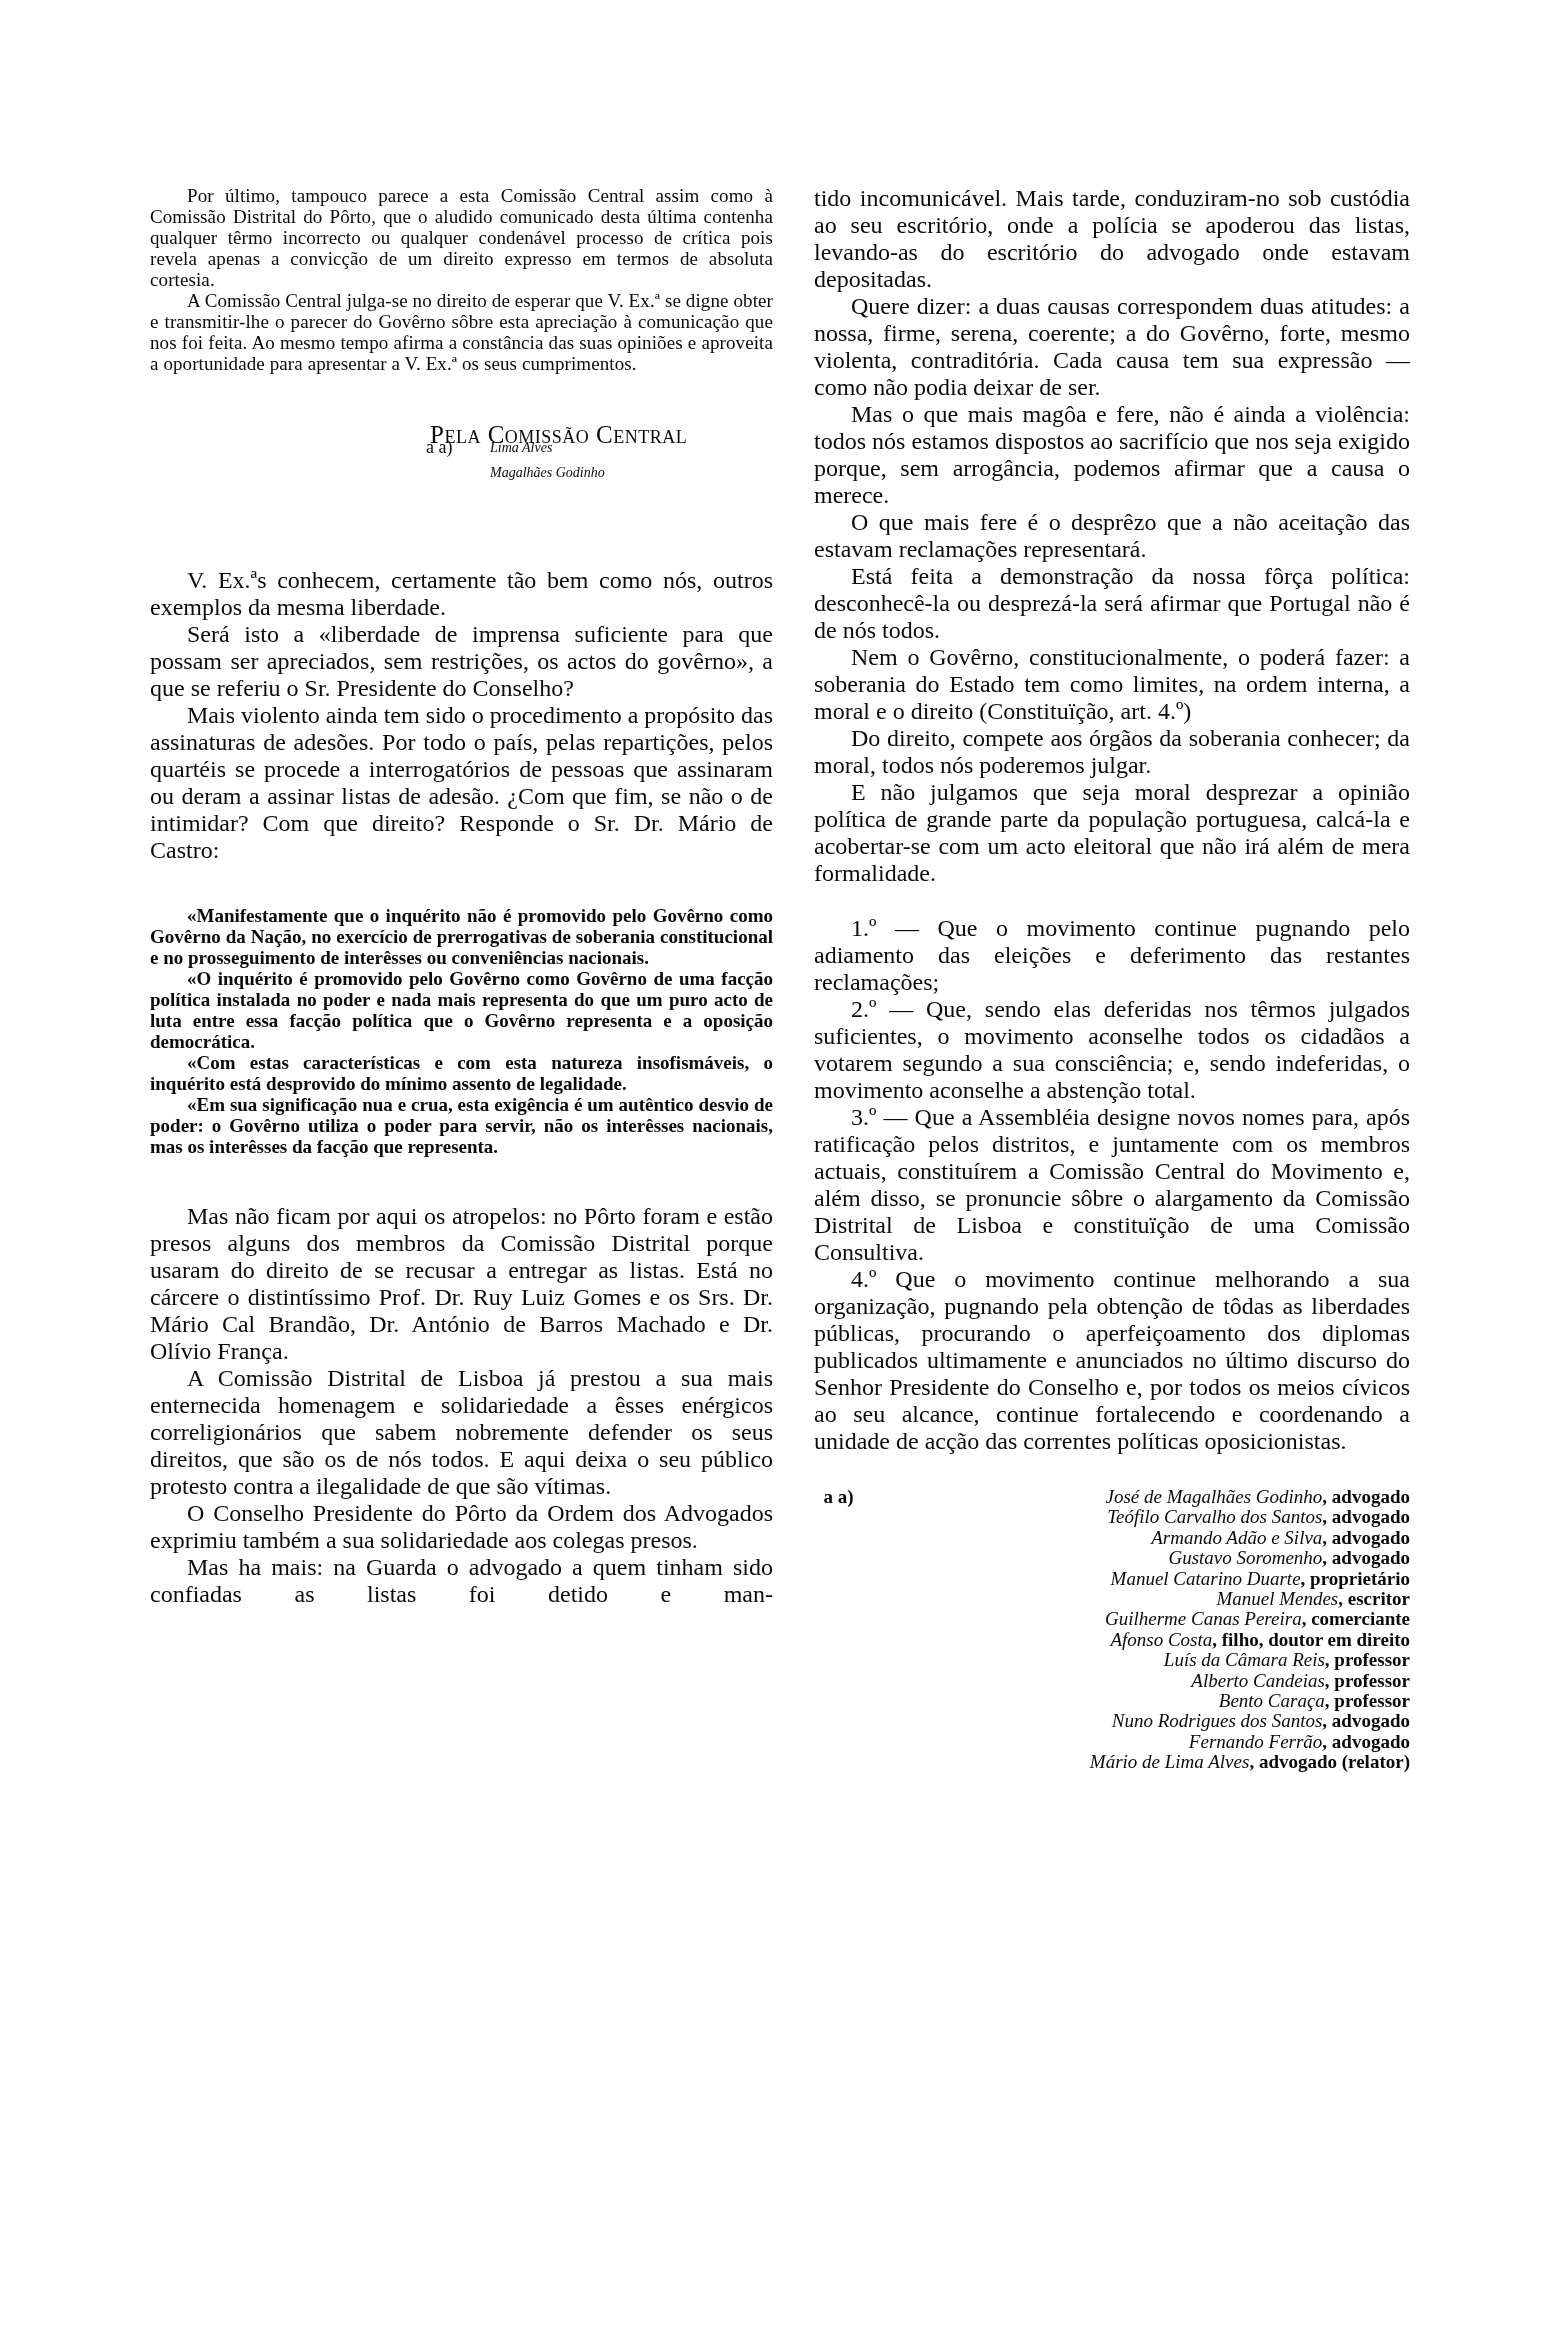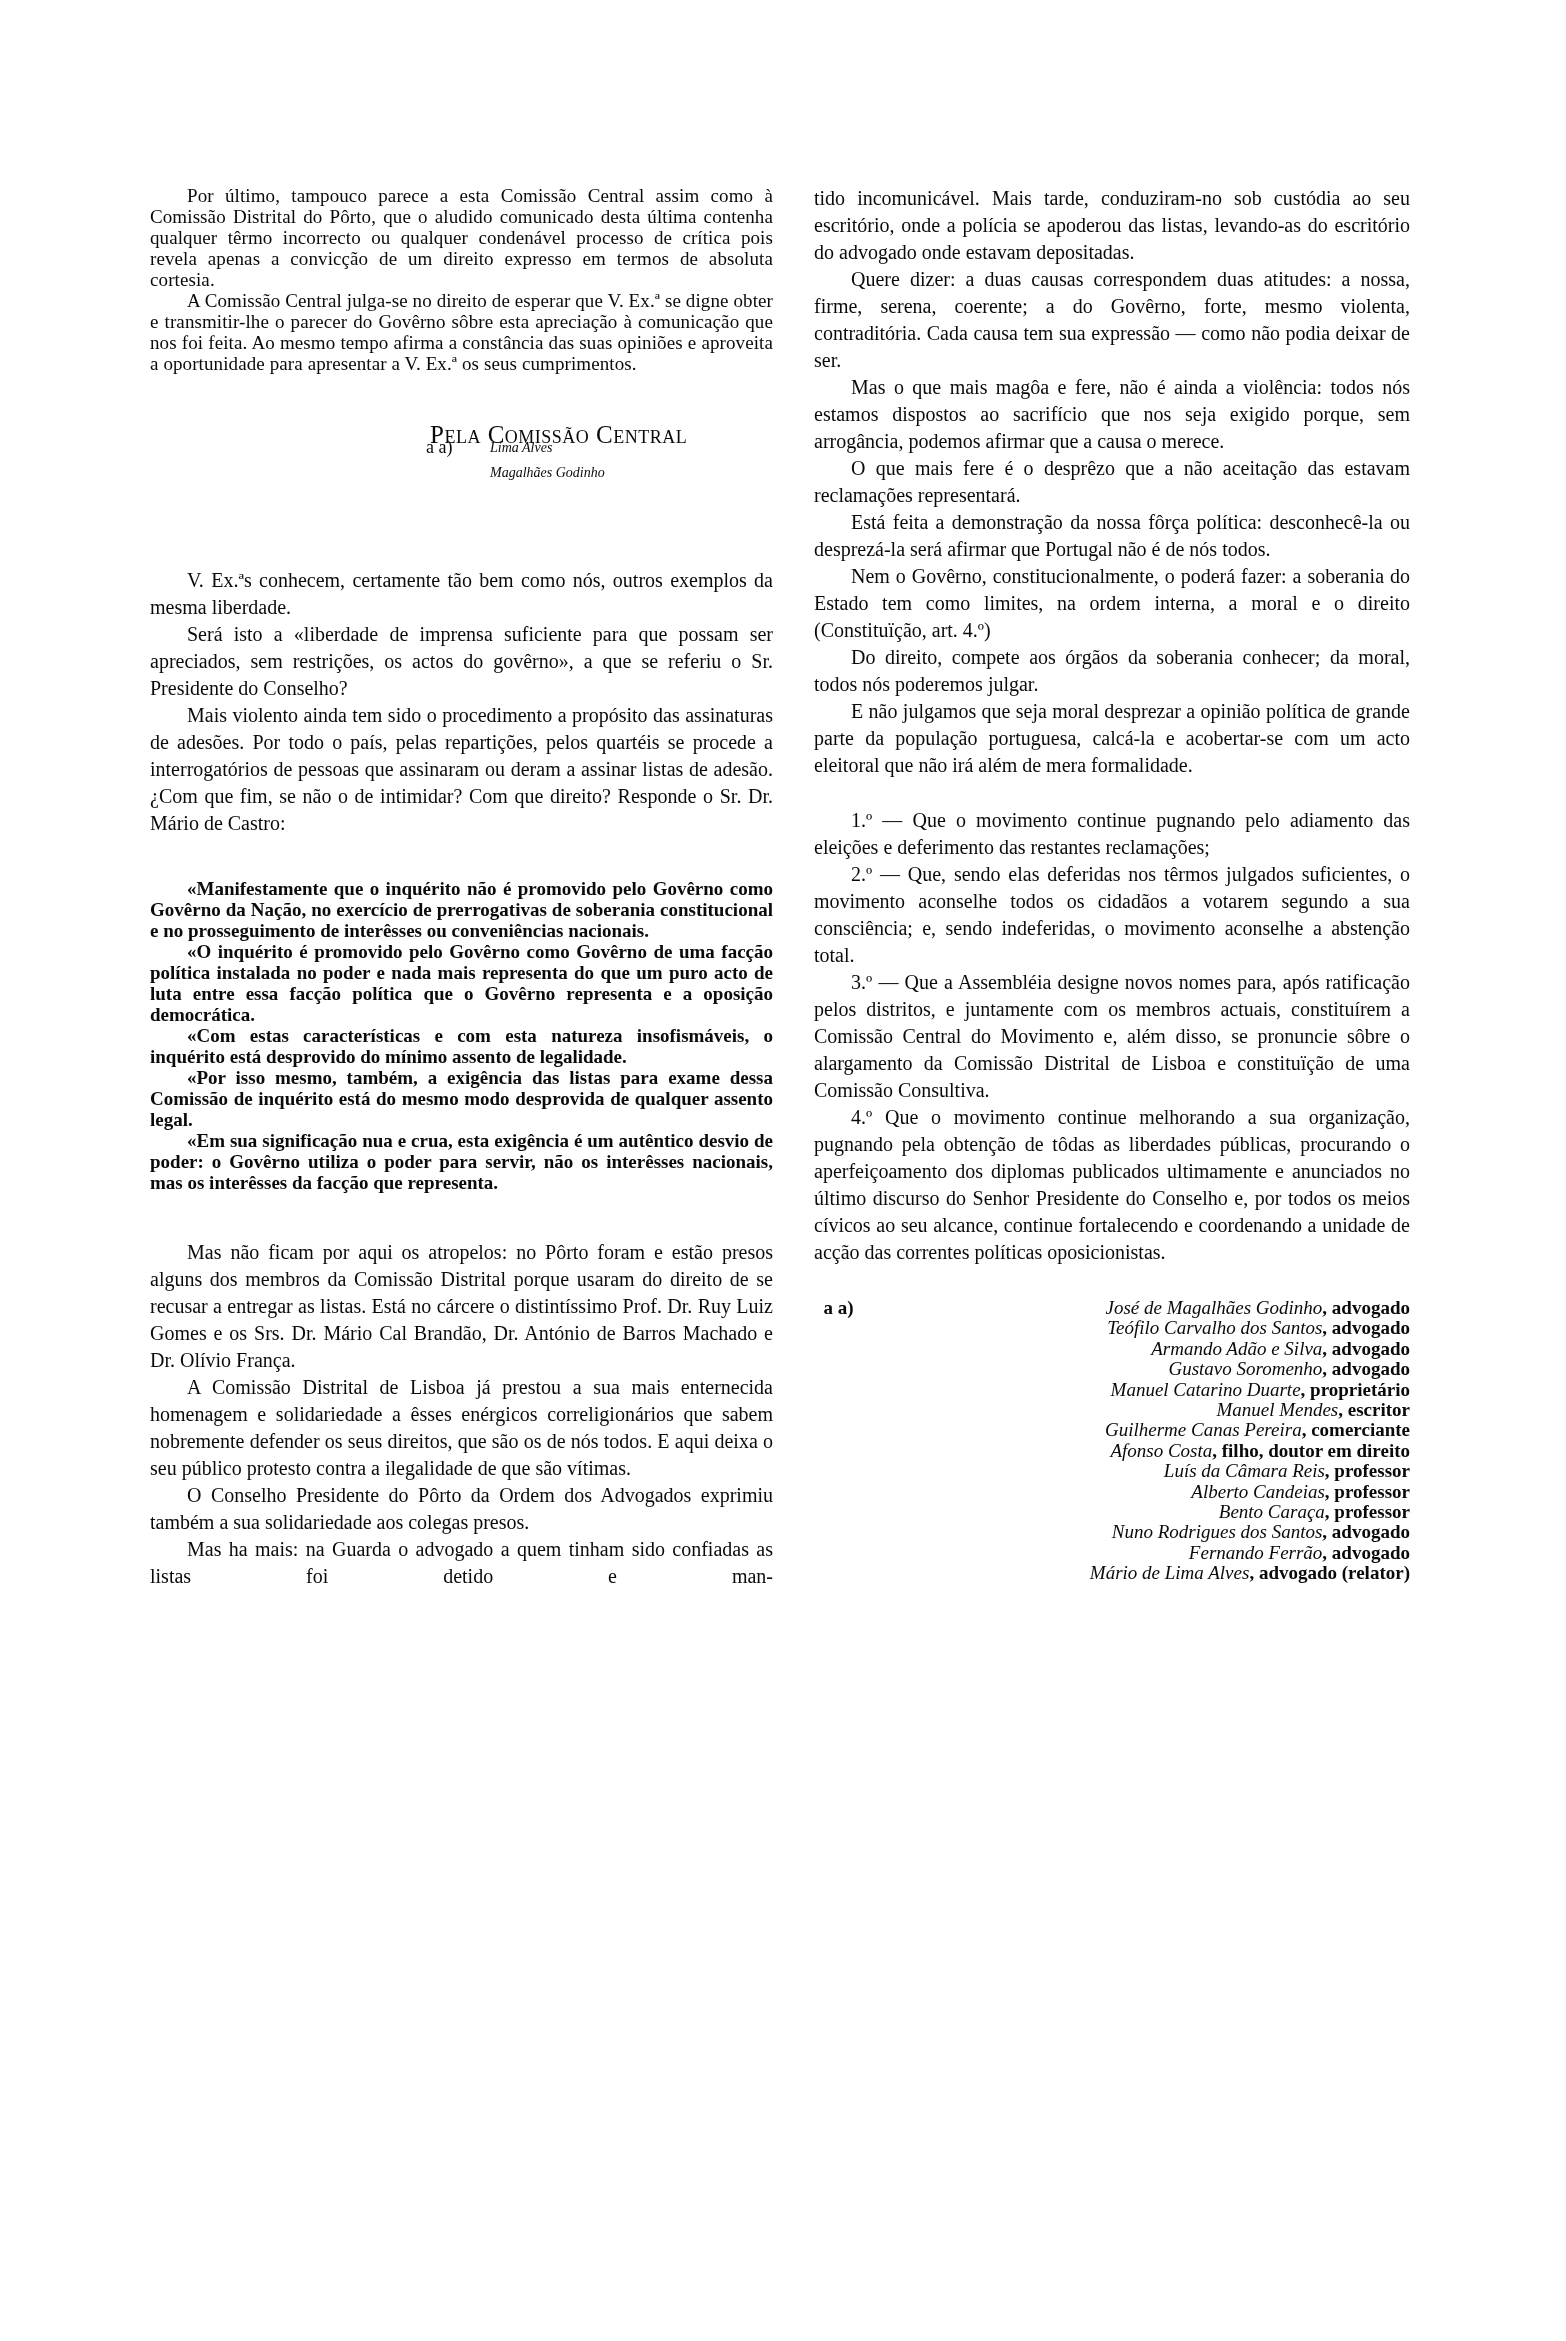--- a/index.html
+++ b/index.html
@@ -4,21 +4,21 @@
 <style>
   html, body { margin:0; padding:0; background:#ffffff; }
   body { width:1566px; height:2469px; position:relative; overflow:hidden; color:#0a0a0a;
          font-family:"Liberation Serif","DejaVu Serif",serif; }
   .col { position:absolute; }
   #col-left { left:150px; top:185px; width:623px; }
   #col-right { left:814px; top:185px; width:596px; }
 
   p { margin:0; text-align:justify; text-align-last:left; hyphens:manual; }
   .small p { font-size:19px; line-height:21px; font-weight:normal; text-indent:37px; letter-spacing:0.1px; }
-  .body p  { font-size:20px; line-height:27px; text-indent:37px; }
+  .body p  { font-size:24px; line-height:27px; text-indent:37px; }
   .quote p { font-size:19px; line-height:21px; font-weight:bold; text-indent:37px; }
 
   .sig-block { position:relative; margin-top:29px; height:96px; }
   .sig-head { position:absolute; left:280px; top:18px; font-size:25px; font-variant:small-caps; letter-spacing:0.5px; }
   .sig-aa { position:absolute; left:276px; top:34px; font-size:18px; }
   .sig-names { position:absolute; left:340px; top:32px; font-size:14px; font-style:italic; line-height:25px; }
 
   #para-sera { margin-top:68px; }
   .quote { margin-top:41px; }
   #para-mas-nao { margin-top:46px; }
@@ -54,21 +54,20 @@
   <div class="body" id="para-sera">
     <p>V. Ex.ªs conhecem, certamente tão bem como nós, outros exemplos da mesma liberdade.</p>
     <p>Será isto a «liberdade de imprensa suficiente para que possam ser apreciados, sem restrições, os actos do govêrno», a que se referiu o Sr. Presidente do Conselho?</p>
     <p>Mais violento ainda tem sido o procedimento a propósito das assinaturas de adesões. Por todo o país, pelas repartições, pelos quartéis se procede a interrogatórios de pessoas que assinaram ou deram a assinar listas de adesão. ¿Com que fim, se não o de intimidar? Com que direito? Responde o Sr. Dr. Mário de Castro:</p>
   </div>
 
   <div class="quote">
     <p>«Manifestamente que o inquérito não é promovido pelo Govêrno como Govêrno da Nação, no exercício de prerrogativas de soberania constitucional e no prosseguimento de interêsses ou conveniências nacionais.</p>
     <p>«O inquérito é promovido pelo Govêrno como Govêrno de uma facção política instalada no poder e nada mais representa do que um puro acto de luta entre essa facção política que o Govêrno representa e a oposição democrática.</p>
     <p>«Com estas características e com esta natureza insofismáveis, o inquérito está desprovido do mínimo assento de legalidade.</p>
-    <p>«Por isso mesmo, também, a exigência das listas para exame dessa Comissão de inquérito está do mesmo modo desprovida de qualquer assento legal.</p>
     <p>«Em sua significação nua e crua, esta exigência é um autêntico desvio de poder: o Govêrno utiliza o poder para servir, não os interêsses nacionais, mas os interêsses da facção que representa.</p>
   </div>
 
   <div class="body" id="para-mas-nao">
     <p>Mas não ficam por aqui os atropelos: no Pôrto foram e estão presos alguns dos membros da Comissão Distrital porque usaram do direito de se recusar a entregar as listas. Está no cárcere o distintíssimo Prof. Dr. Ruy Luiz Gomes e os Srs. Dr. Mário Cal Brandão, Dr. António de Barros Machado e Dr. Olívio França.</p>
     <p>A Comissão Distrital de Lisboa já prestou a sua mais enternecida homenagem e solidariedade a êsses enérgicos correligionários que sabem nobremente defender os seus direitos, que são os de nós todos. E aqui deixa o seu público protesto contra a ilegalidade de que são vítimas.</p>
     <p>O Conselho Presidente do Pôrto da Ordem dos Advogados exprimiu também a sua solidariedade aos colegas presos.</p>
     <p style="text-align-last:justify">Mas ha mais: na Guarda o advogado a quem tinham sido confiadas as listas foi detido e man-</p>
   </div>
 </div>

